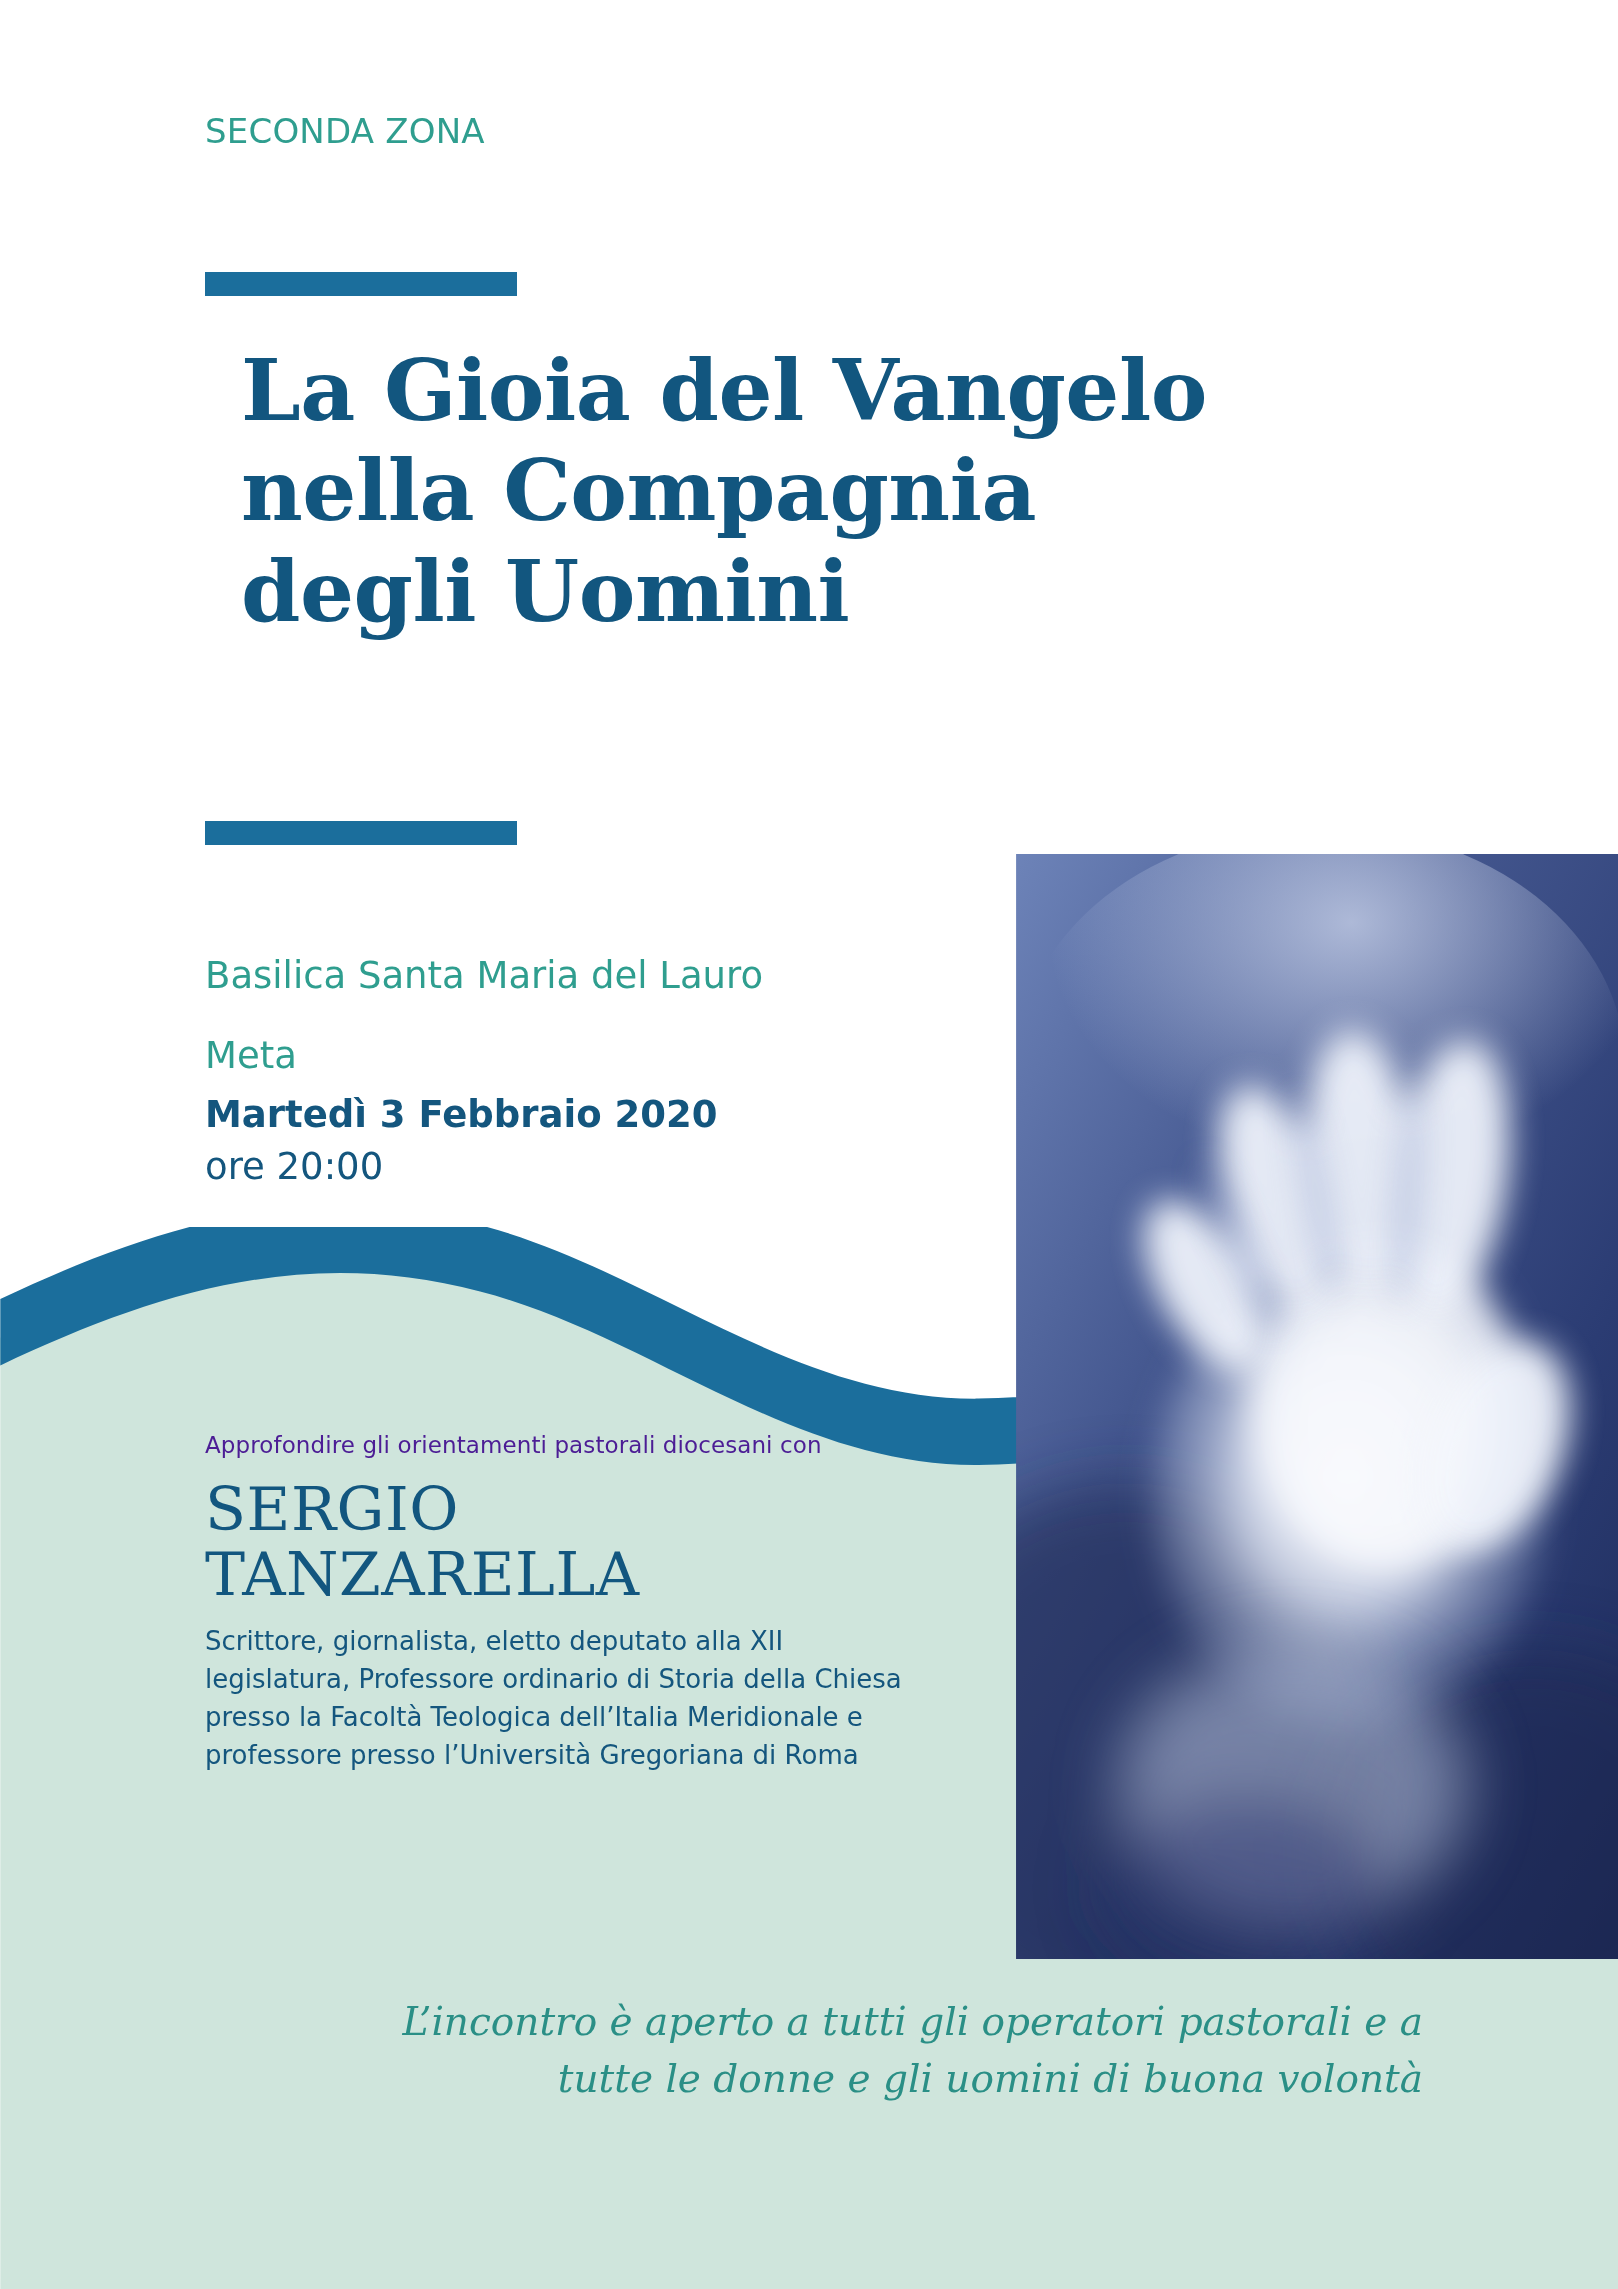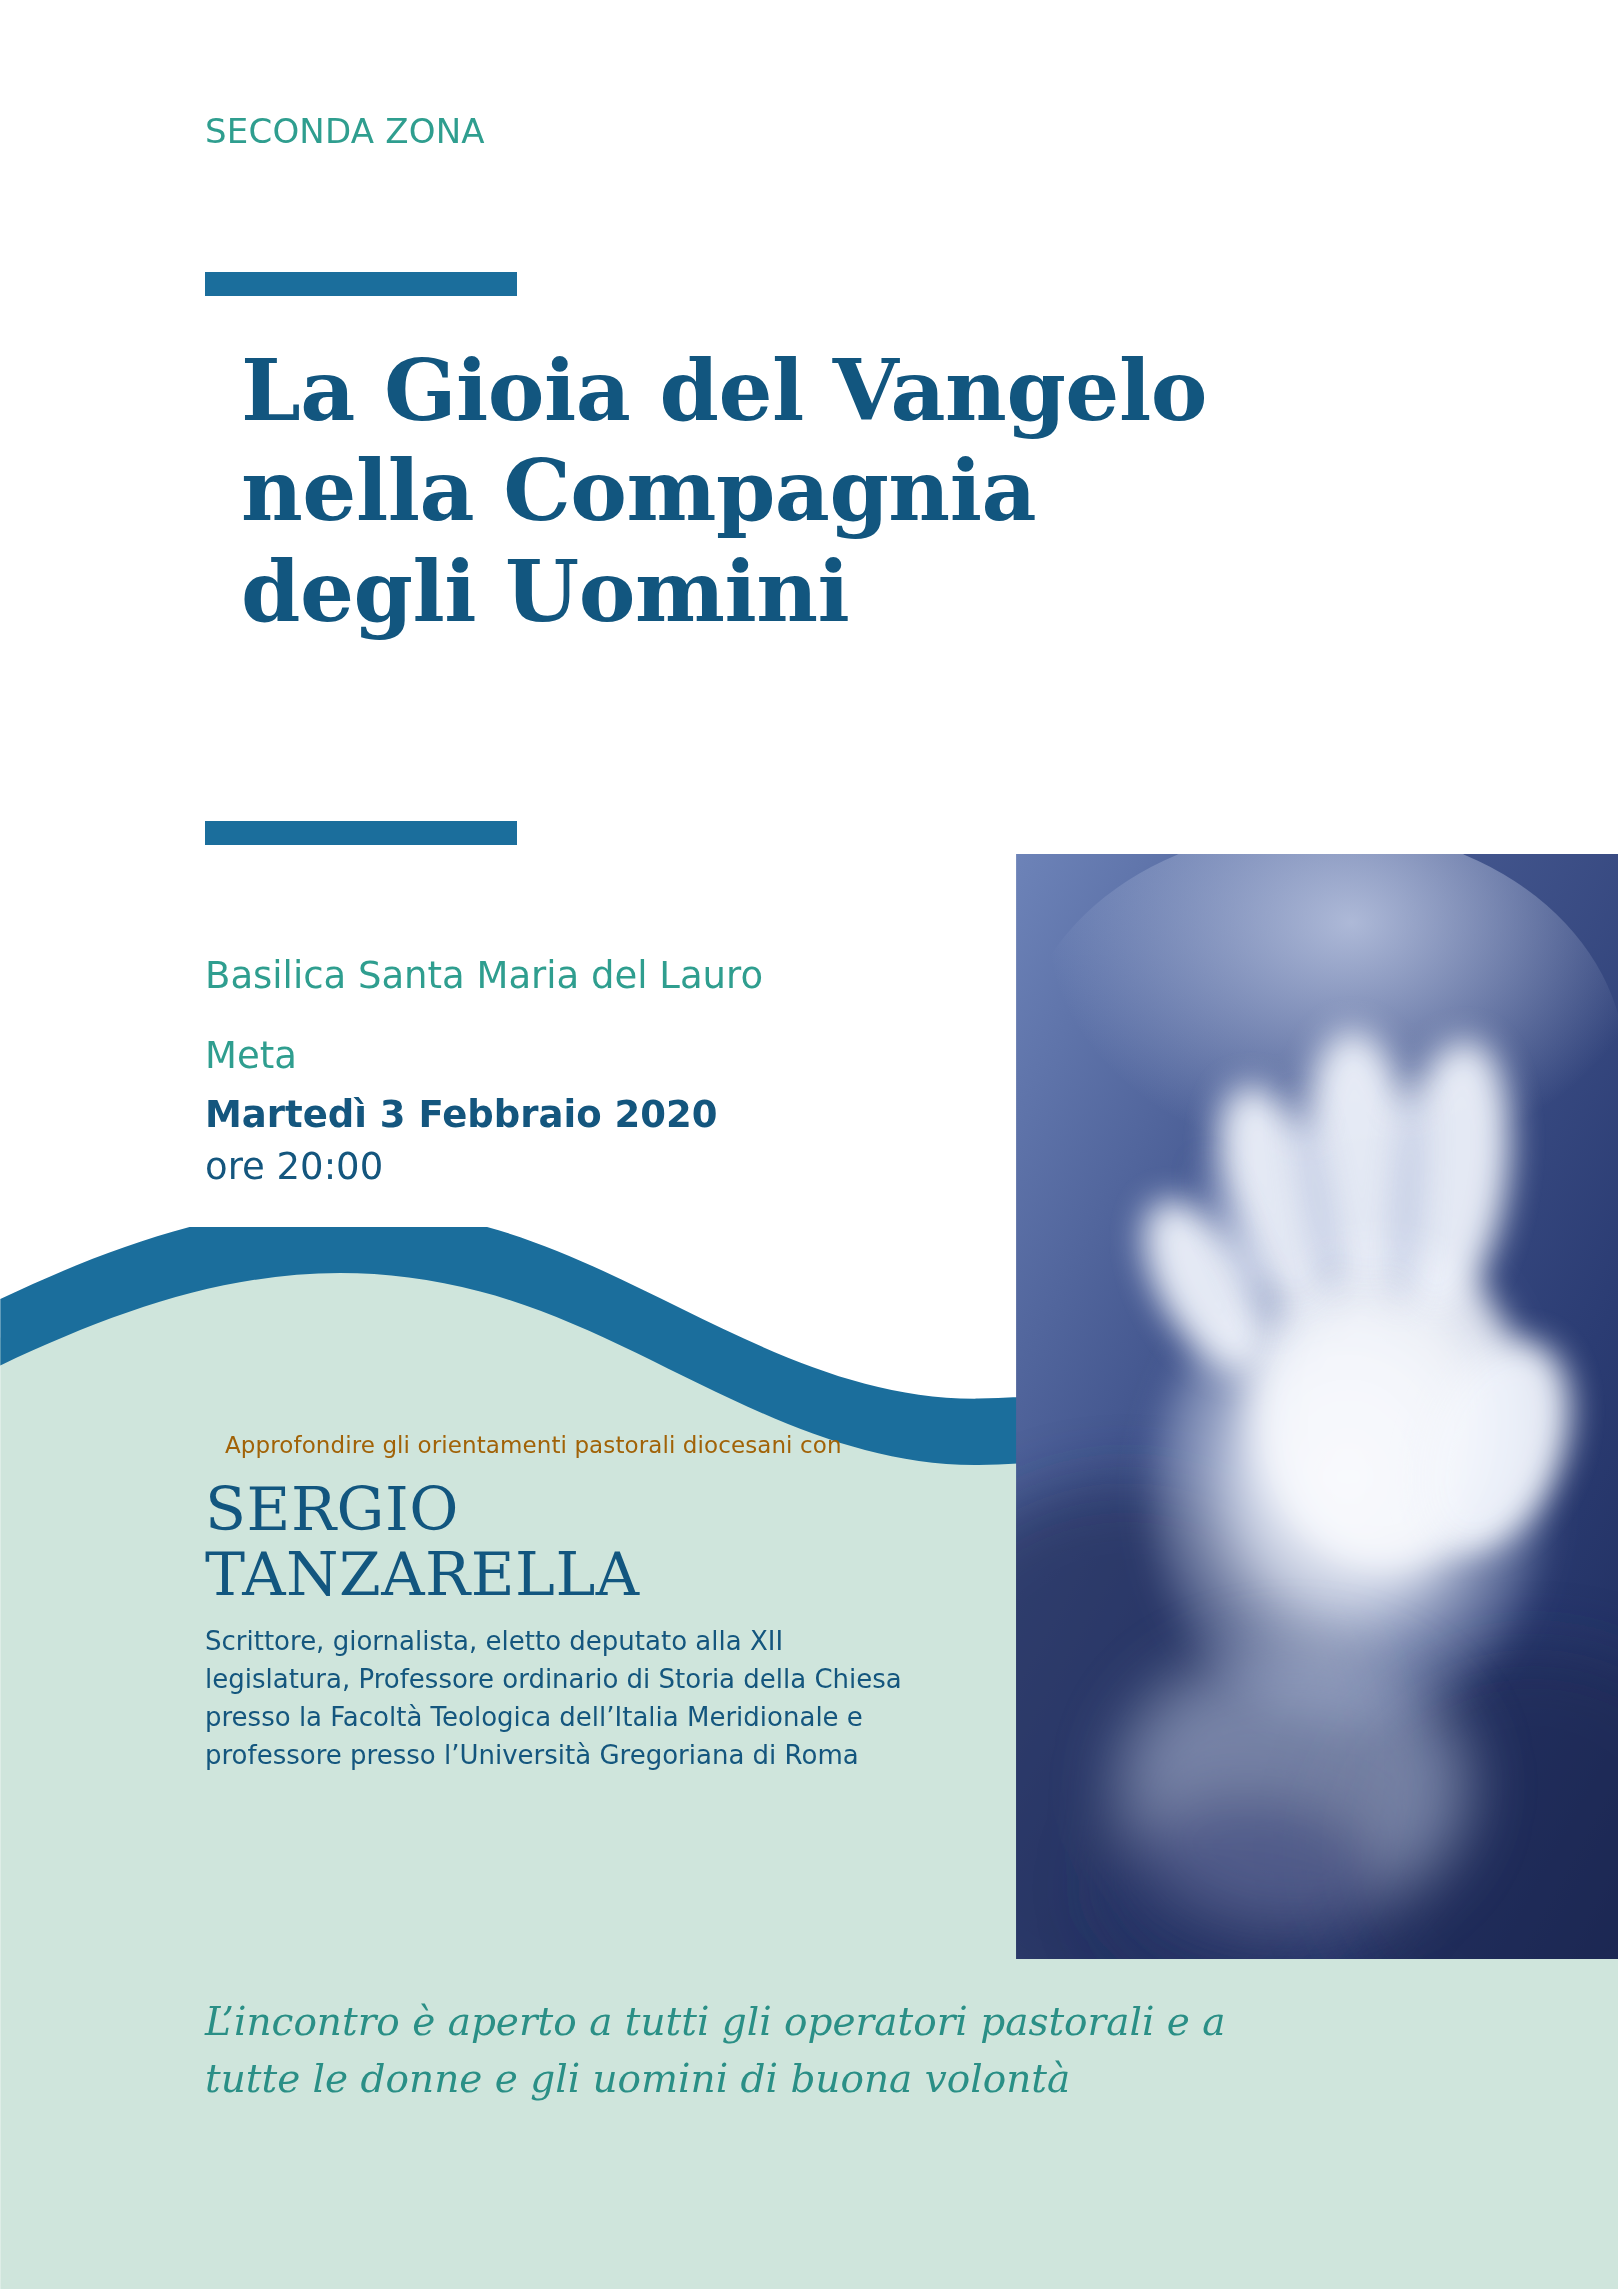--- a/index.html
+++ b/index.html
@@ -112,24 +112,23 @@
 
   
   .speaker {
     position: absolute;
     left: 205px;
     top: 1431px;
     width: 738px;
   }
   .speaker-kicker {
     font-size: 23px;
-    color: #a16207;
+    color: #4c1d95;
     line-height: 1.3;
     letter-spacing: 0.1px;
-    margin-left: 20px;
   }
   .speaker-name {
     font-family: "DejaVu Serif", serif;
     font-size: 60px;
     line-height: 1.08;
     color: #12567f;
     margin-top: 16.6px;
     letter-spacing: 0.5px;
   }
   .speaker-bio {
@@ -144,20 +143,21 @@
   .closing {
     position: absolute;
     left: 205px;
     top: 1994px;
     width: 1218px;
     font-family: "DejaVu Serif", serif;
     font-style: italic;
     font-size: 39px;
     line-height: 1.45;
     color: #2a8f86;
+    text-align: right;
   }
 </style>
 </head>
 <body>
 
 <div class="poster">
 
   <div class="wave-bg">
     <svg width="1619" height="1062" viewBox="0 0 1754 1151" xmlns="http://www.w3.org/2000/svg" aria-hidden="true">
       <path d="M0,120 C170,40 330,-10 520,40 C700,86 860,230 1060,228 C1240,226 1400,160 1560,110 C1640,86 1700,72 1754,66 L1754,1151 L0,1151 Z" fill="#cfe5dc"></path>

